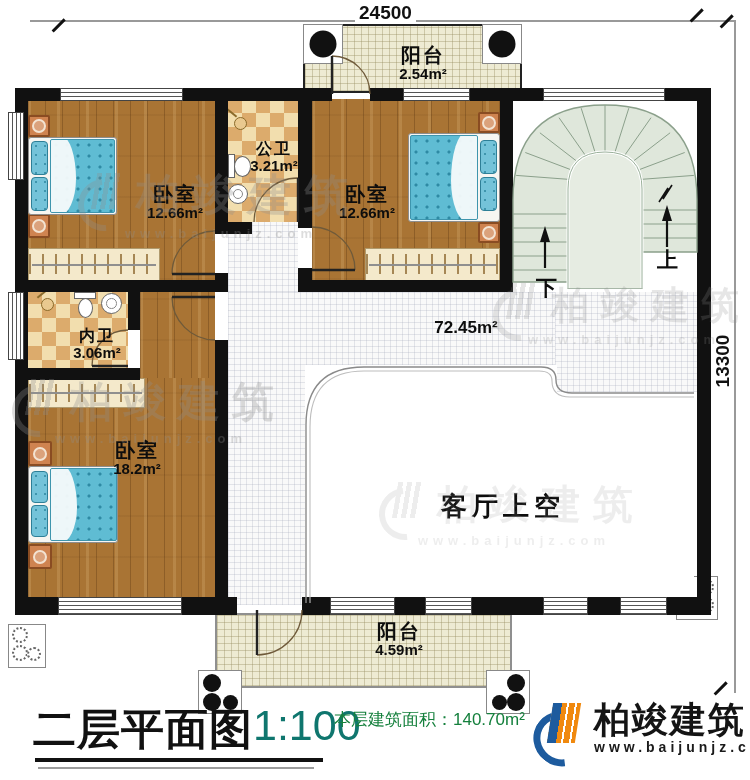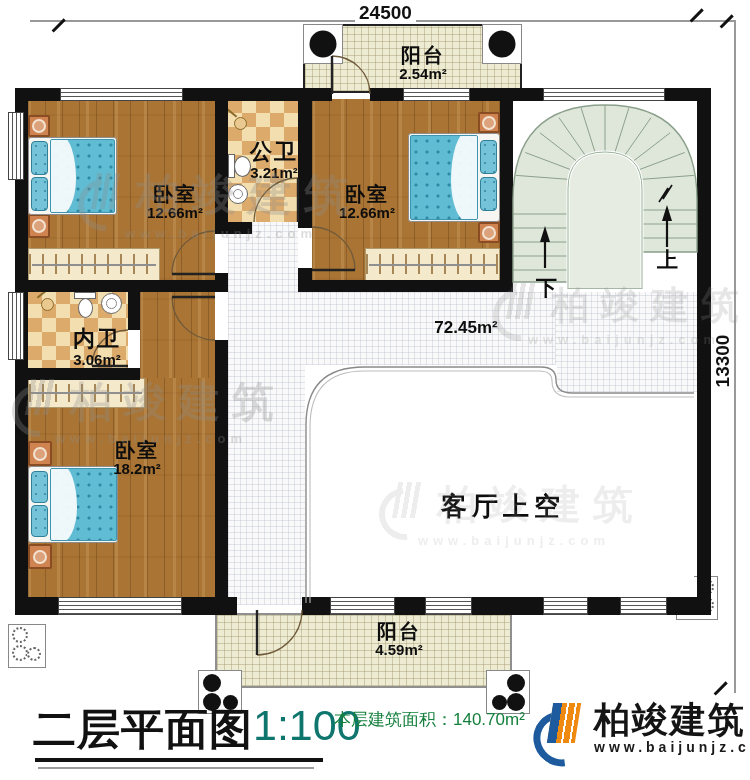--- a/index.html
+++ b/index.html
@@ -64,21 +64,21 @@
   .post::after { content:""; position:absolute; left:50%; top:50%; width:27px; height:27px;
                  transform:translate(-50%,-50%); background:#111; border-radius:50%; }
   .cluster { position:absolute; background:#fff; border:1px solid #888; }
   .cluster i { position:absolute; border-radius:50%; background:#111; display:block; }
   .cluster.outline i { background:#fff; border:2px dotted #666; }
   
   .roomlabel { position:absolute; transform:translateX(-50%); text-align:center; color:#0d0d0d;
                font-weight:bold; line-height:1.12; white-space:nowrap; z-index:6; }
   .roomlabel .nm { font-size:20px; letter-spacing:2px; display:block; }
   .roomlabel .ar { font-size:15px; letter-spacing:0; display:block; }
-  .sm .nm { font-size:22px; }
+  .sm .nm { font-size:16px; }
   .biglabel { position:absolute; transform:translateX(-50%); font-weight:bold; color:#0d0d0d;
               white-space:nowrap; z-index:6; }
   .stairlabel { position:absolute; font-weight:bold; font-size:21px; color:#0d0d0d; z-index:6; }
   
   .dimline { position:absolute; background:#999; z-index:5; }
   .dimtext { position:absolute; font-size:19px; font-weight:bold; color:#111; z-index:5; background:#fff; padding:0 4px; }
   .tick { position:absolute; width:17px; height:2.5px; background:#111; transform:rotate(-45deg); z-index:5; }
   
   .wm { position:absolute; z-index:7; pointer-events:none; color:#8f8f8f; }
   .wm .row { display:flex; align-items:center; }

